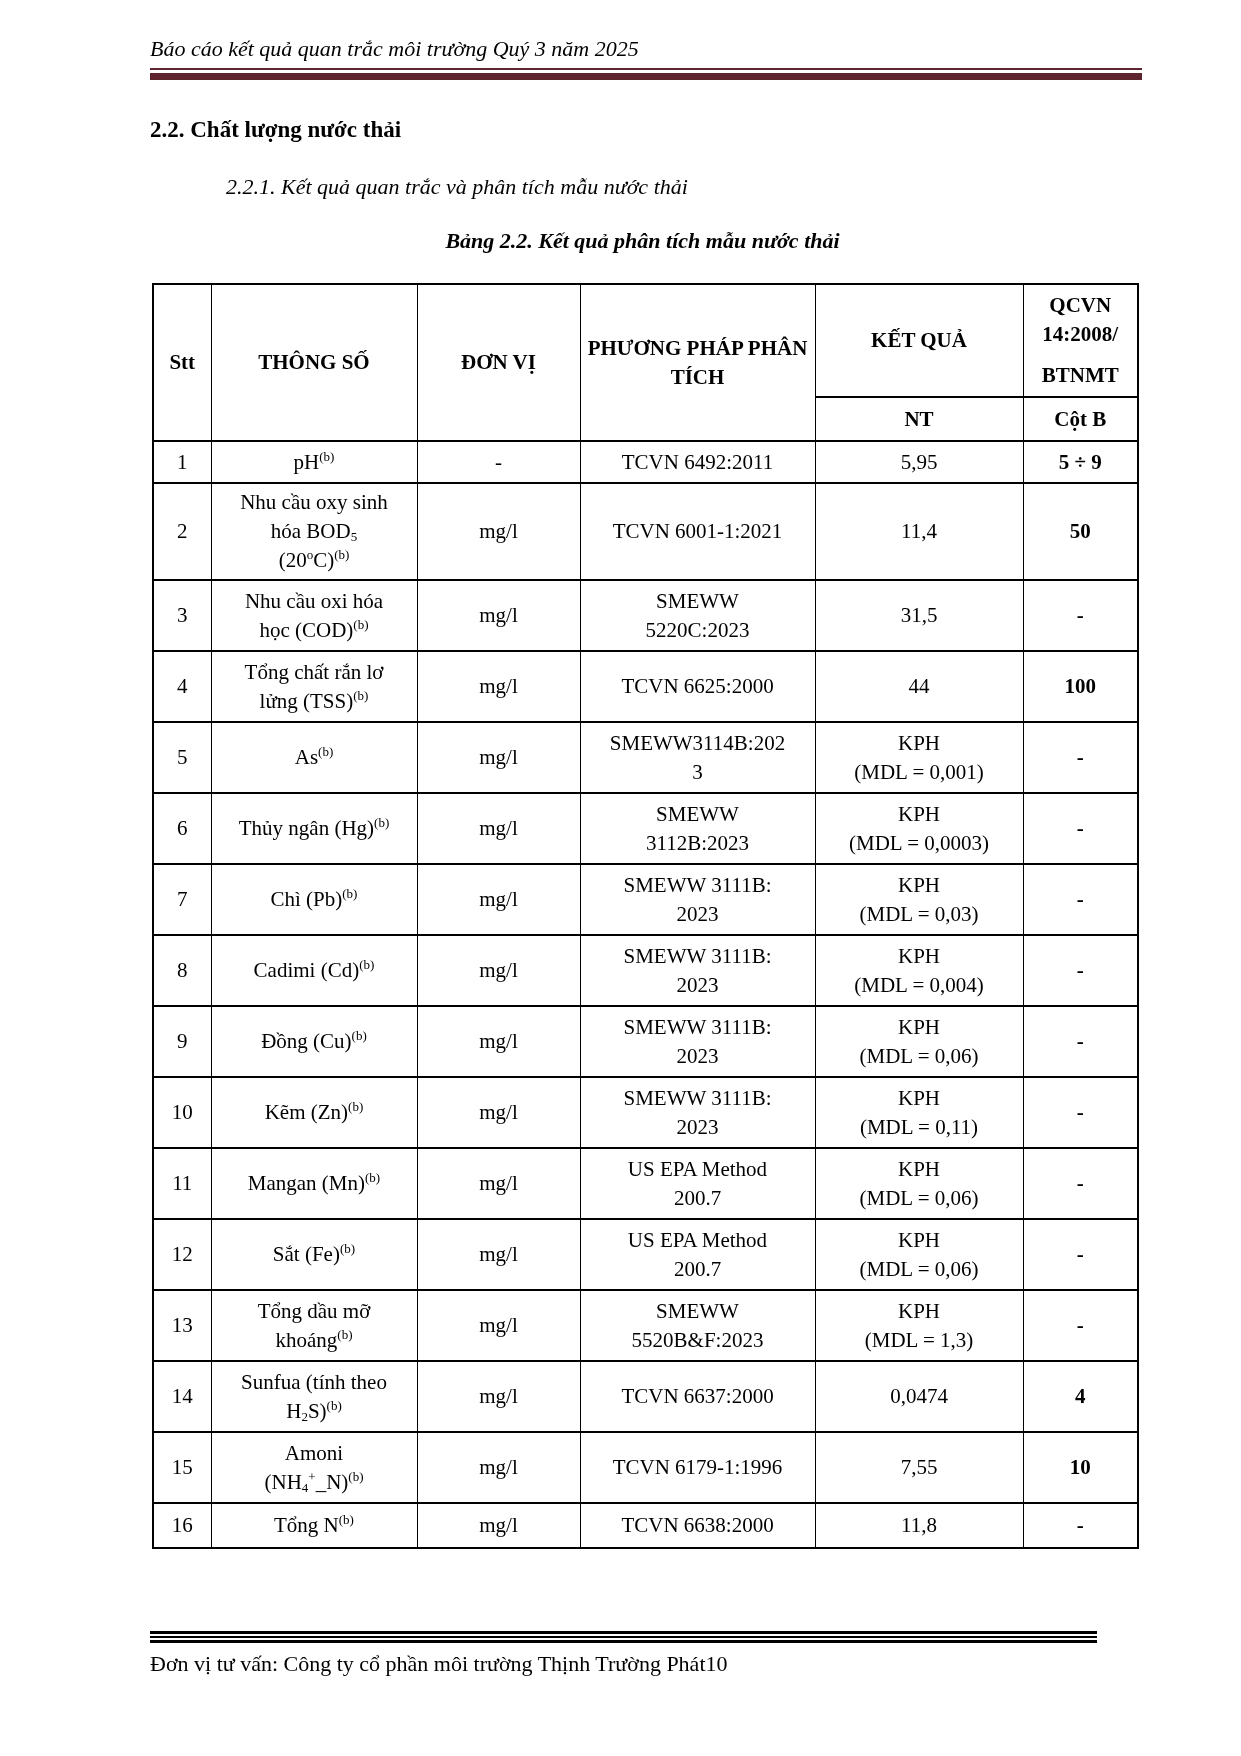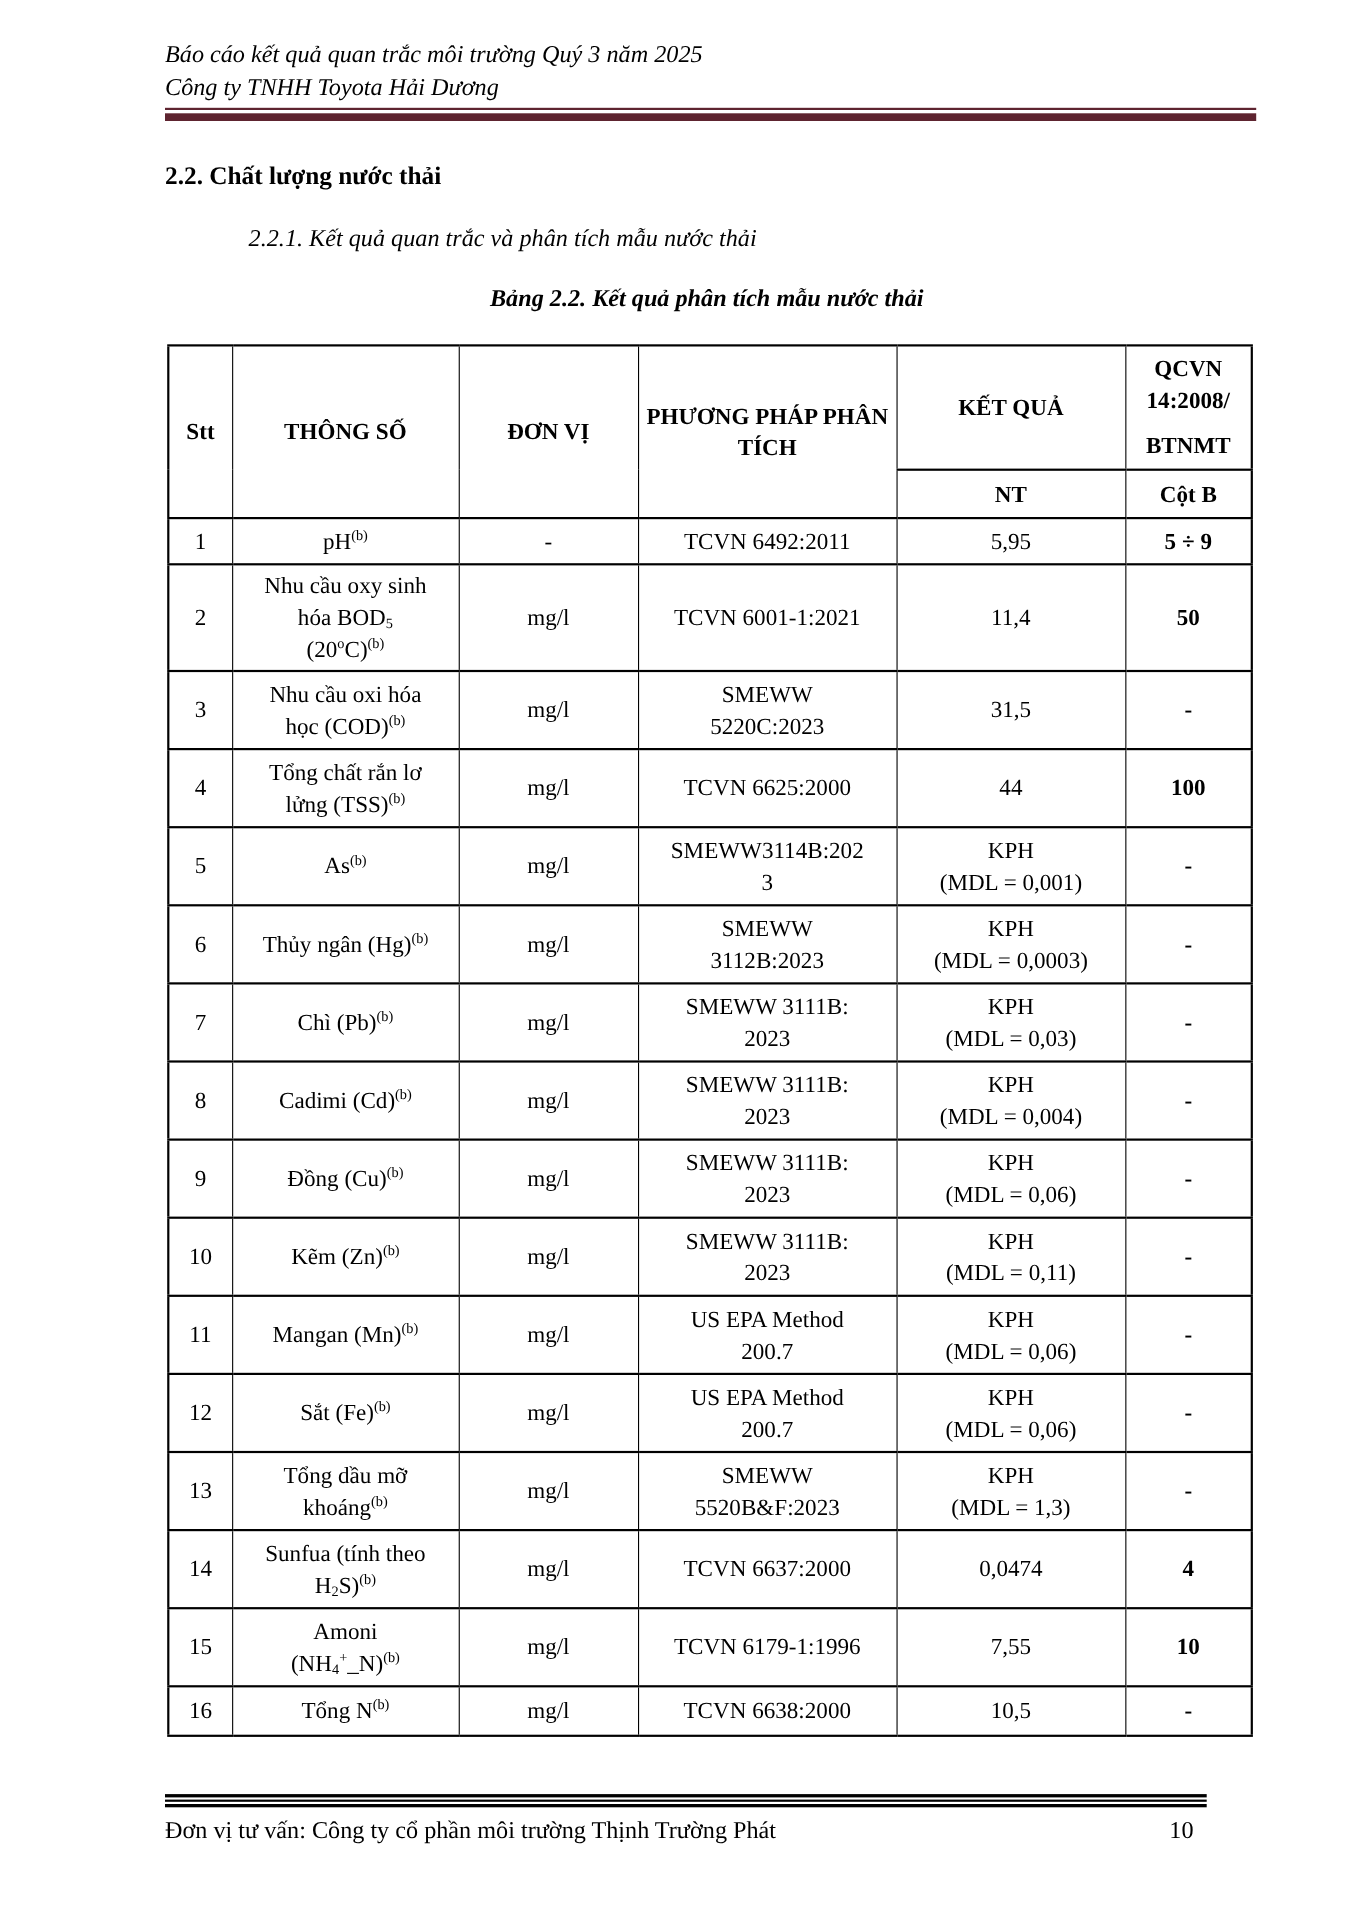--- a/index.html
+++ b/index.html
@@ -41,32 +41,31 @@
   .std-l2{margin-top:12px;}
   sup{font-size:0.62em;line-height:0;vertical-align:super;}
   sub{font-size:0.62em;line-height:0;vertical-align:baseline;position:relative;top:0.25em;}
 
   
   .page-footer{position:absolute;left:150px;top:1631px;width:947px;}
   .footer-rule .bar1{height:3px;background:#000;}
   .footer-rule .gap{height:2px;}
   .footer-rule .bar2{height:2px;background:#000;}
   .footer-rule .bar3{height:3px;background:#000;}
-  .footer-row{margin-top:7px;display:flex;justify-content:space-between;font-size:22px;line-height:28px;}
+  .footer-row{margin-top:7px;display:flex;font-size:22px;line-height:28px;}
   .footer-row .pagenum{padding-right:12px;}
 </style>
 </head>
 <body>
 
 <div class="page">
   <div class="content">
 
     <div class="doc-header">
       <div>Báo cáo kết quả quan trắc môi trường Quý 3 năm 2025</div>
-      <div>Công ty TNHH Toyota Hải Dương</div>
     </div>
     <div class="header-rule-thin"></div>
     <div class="header-rule-thick"></div>
 
     <div class="section-heading">2.2. Chất lượng nước thải</div>
     <div class="subsection-heading">2.2.1. Kết quả quan trắc và phân tích mẫu nước thải</div>
     <div class="table-caption">Bảng 2.2. Kết quả phân tích mẫu nước thải</div>
 
     <table class="results">
       <colgroup>
@@ -213,21 +212,21 @@
             <td class="col-unit">mg/l</td>
             <td class="col-method">TCVN 6179-1:1996</td>
             <td class="col-result">7,55</td>
             <td class="col-limit">10</td>
           </tr>
           <tr class="h45">
             <td class="col-stt">16</td>
             <td class="col-param">Tổng N<sup>(b)</sup></td>
             <td class="col-unit">mg/l</td>
             <td class="col-method">TCVN 6638:2000</td>
-            <td class="col-result">10,5</td>
+            <td class="col-result">11,8</td>
             <td class="col-limit">-</td>
           </tr>
         </tbody>
     </table>
 
   </div>
 
   <div class="page-footer">
     <div class="footer-rule">
       <div class="bar1"></div>

